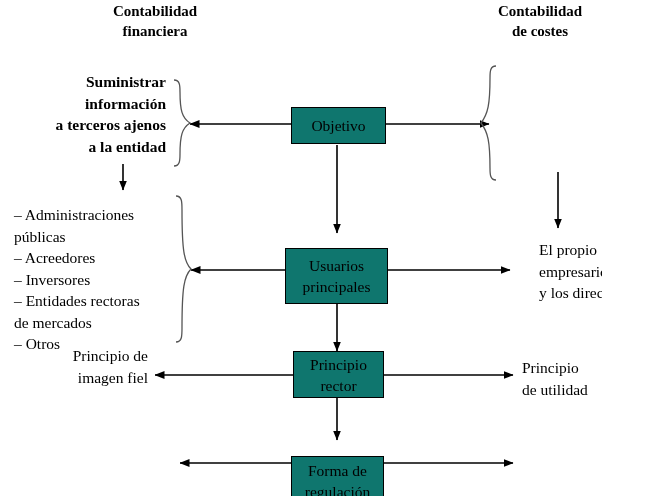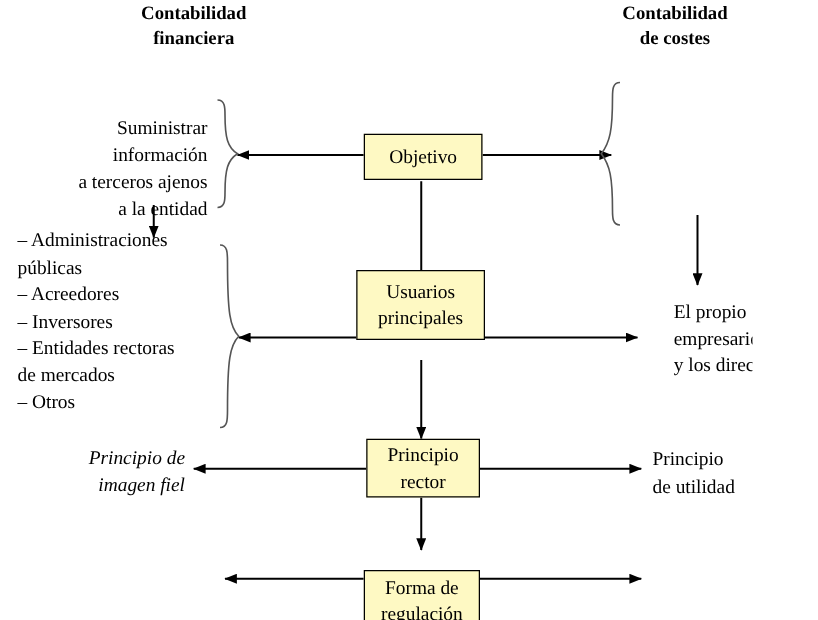--- a/index.html
+++ b/index.html
@@ -33,21 +33,21 @@
     line-height: 21.5px;
     white-space: pre-line;
   }
   .ta-right { text-align: right; }
   .ta-left  { text-align: left; }
 
   
   .box {
     position: absolute;
     border: 1.5px solid #000;
-    background: #fef9c3;
+    background: #0f766e;
     display: flex;
     align-items: center;
     justify-content: center;
     text-align: center;
     font-size: 15.5px;
     line-height: 21px;
     white-space: pre-line;
     box-sizing: border-box;
     z-index: 3;
   }
@@ -110,49 +110,49 @@
                C182,128 180,136 180,154 C180,160 180,166 174,166"></path>
 
       <path d="M176,196 C182,196 182,202 182,210 C182,250 184,262 191,269
                C184,276 182,288 182,328 C182,336 182,342 176,342"></path>
 
       <path d="M496,66 C490,66 490,72 490,78 C490,104 488,114 481,123
                C488,132 490,142 490,168 C490,174 490,180 496,180"></path>
     </g>
   </svg>
 
-  <div class="txt ta-right" style="left:14px; top:92px; width:152px;">Suministrar
+  <div class="txt ta-right" style="left:14px; top:71px; width:152px;font-weight:bold;">Suministrar
 información
 a terceros ajenos
 a la entidad</div>
 
-  <div class="txt ta-left" style="left:14px; top:182px; width:165px;font-family:Liberation Serif, serif;">– Administraciones
+  <div class="txt ta-left" style="left:14px; top:204px; width:165px;font-family:Liberation Serif, serif;">– Administraciones
    públicas
 – Acreedores
 – Inversores
 – Entidades rectoras
    de mercados
 – Otros</div>
 
-  <div class="txt ta-right" style="left:20px; top:356px; width:128px;font-style:italic;">Principio de
+  <div class="txt ta-right" style="left:20px; top:345px; width:128px;">Principio de
 imagen fiel</div>
 
 
 
   <div class="txt ta-left" style="left:539px; top:239px; width:135px;">El propio
 empresario
 y los directivos</div>
 
   <div class="txt ta-left" style="left:522px; top:357px; width:130px;">Principio
 de utilidad</div>
 
 
   <div class="box" style="left:291px; top:107px; width:95px; height:37px;">Objetivo</div>
 
-  <div class="box" style="left:285px; top:216px; width:103px; height:56px;">Usuarios
+  <div class="box" style="left:285px; top:248px; width:103px; height:56px;">Usuarios
 principales</div>
 
   <div class="box" style="left:293px; top:351px; width:91px; height:47px;">Principio
 rector</div>
 
   <div class="box" style="left:291px; top:440px; width:93px; height:49px;margin-top:16px;">Forma de
 regulación</div>
 
 </div>
 

